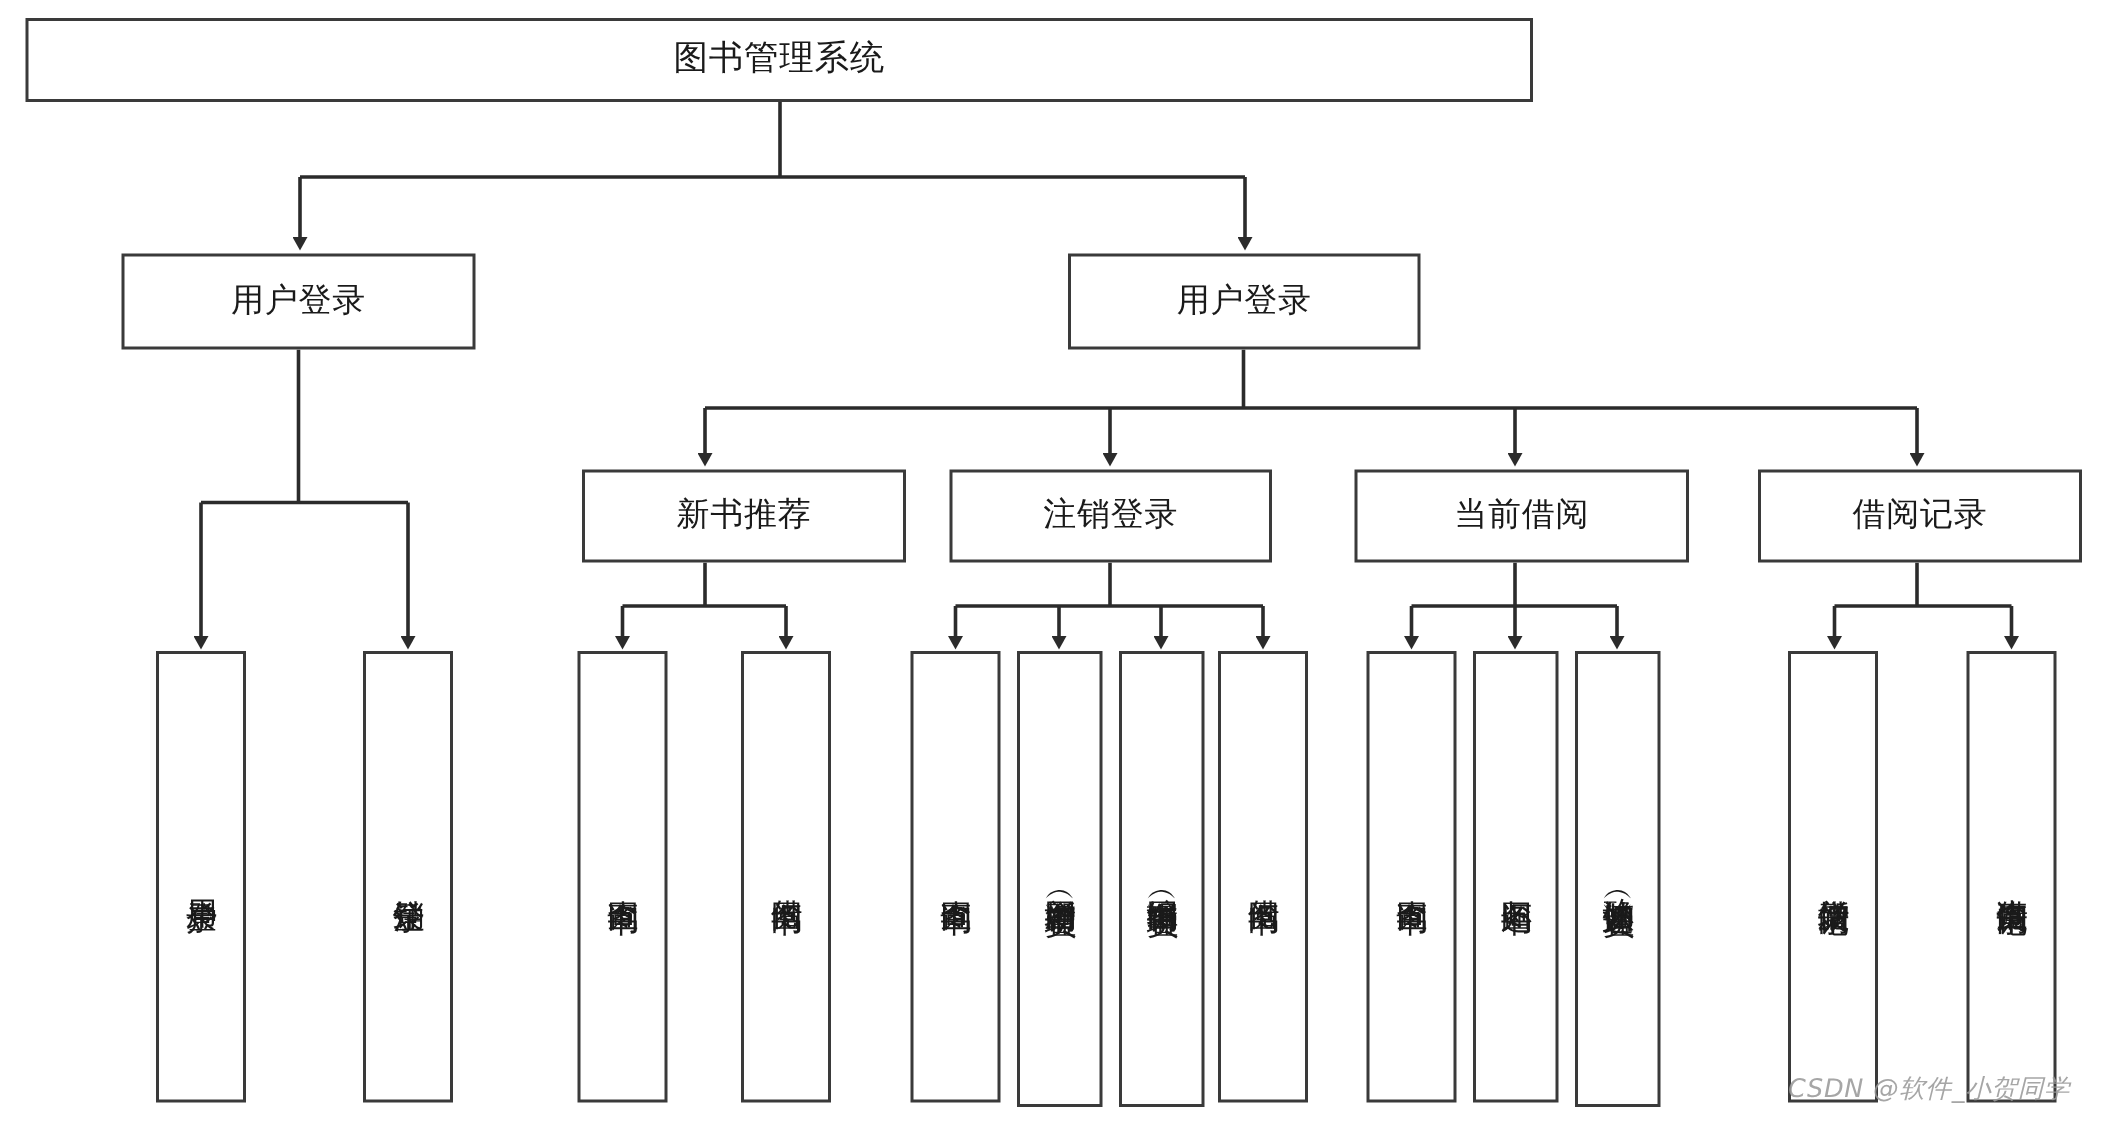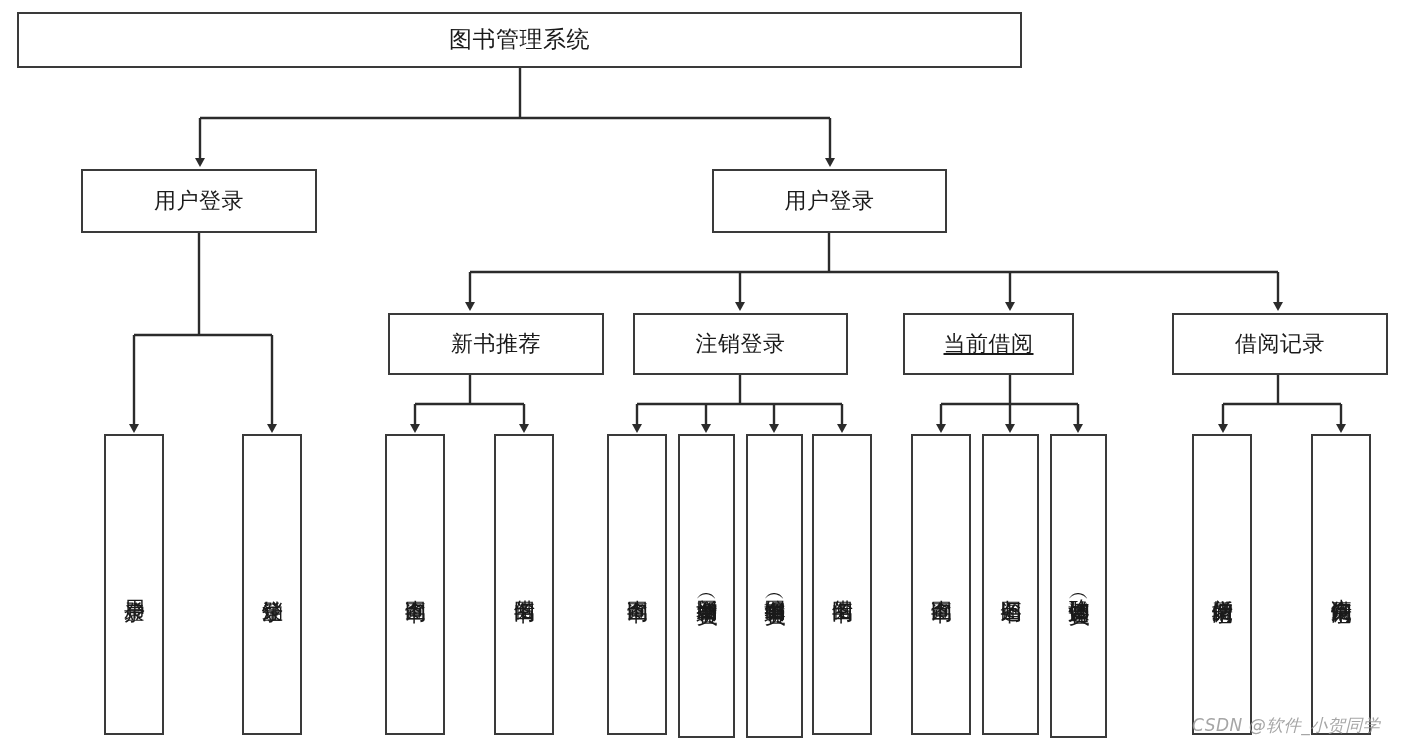--- a/index.html
+++ b/index.html
@@ -134,21 +134,21 @@
   <div class="node horiz" style="left:712px; top:169px; width:235px; height:64px;">
     <span>用户登录</span>
   </div>
 
   <div class="node horiz" style="left:362px; top:313px; width:216px; height:62px;margin-left:26px;">
     <span>新书推荐</span>
   </div>
   <div class="node horiz" style="left:633px; top:313px; width:215px; height:62px;">
     <span>注销登录</span>
   </div>
-  <div class="node horiz" style="left:903px; top:313px; width:171px; height:62px;text-decoration:underline;">
+  <div class="node horiz" style="left:903px; top:313px; width:223px; height:62px;">
     <span>当前借阅</span>
   </div>
   <div class="node horiz" style="left:1172px; top:313px; width:216px; height:62px;text-align:right;">
     <span>借阅记录</span>
   </div>
 
   <div class="node leaf" style="left:104px; top:434px; width:60px; height:301px;">
     <span class="vtext">用户登录</span>
   </div>
   <div class="node leaf" style="left:242px; top:434px; width:60px; height:301px;">

